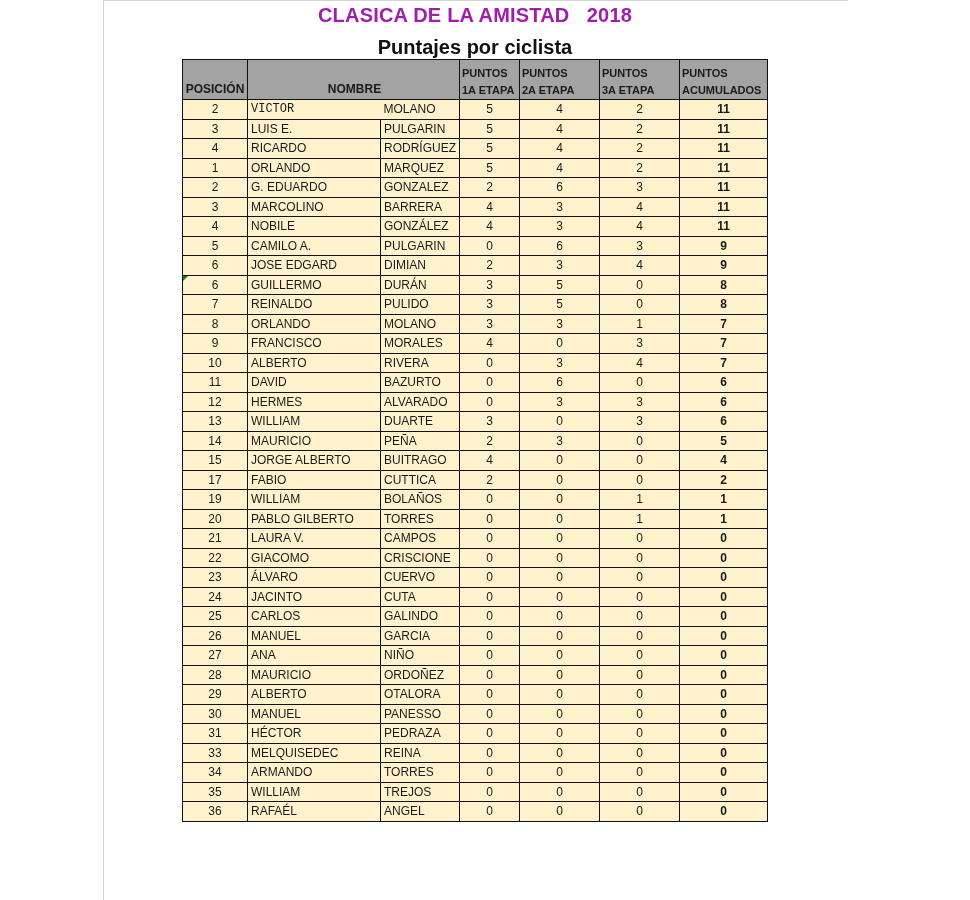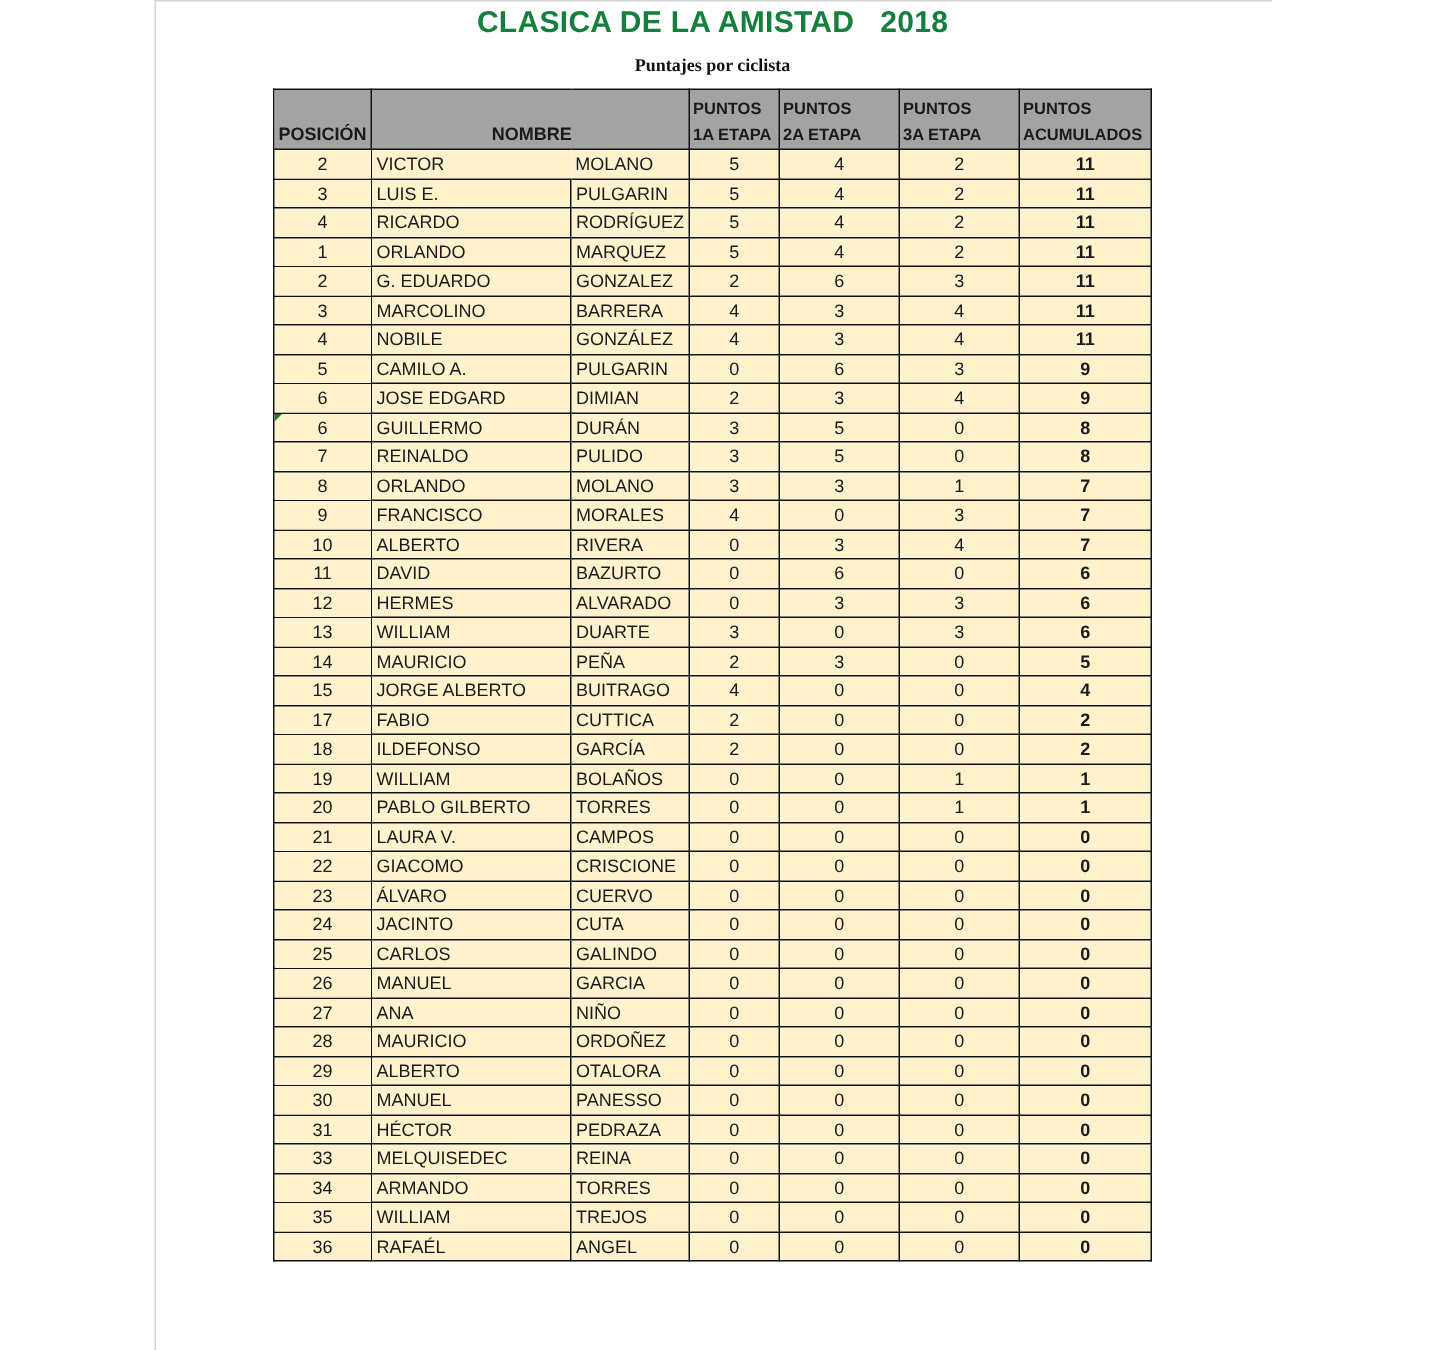--- a/index.html
+++ b/index.html
@@ -1,37 +1,37 @@
 <!DOCTYPE html>
 <html><head>
 <meta charset="utf-8">
 <style>
   html, body { margin:0; padding:0; background:#ffffff; }
   body { width:970px; height:900px; position:relative; overflow:hidden;
          font-family:"Liberation Sans", "DejaVu Sans", sans-serif; }
   .page-frame { position:absolute; left:103px; top:0; width:745px; height:900px;
                 border-left:1px solid #d4d4d4; border-top:1px solid #d4d4d4; box-sizing:border-box; }
   .title { position:absolute; left:182px; width:586px; top:4px; text-align:center;
-           font-size:20px; font-weight:bold; color:#15803d; letter-spacing:0.2px; white-space:pre; }
+           font-size:20px; font-weight:bold; color:#a21caf; letter-spacing:0.2px; white-space:pre; }
   .subtitle { position:absolute; left:182px; width:586px; top:36px; text-align:center;
-              font-size:12px; font-weight:bold; color:#111;font-family:Liberation Serif, serif; }
+              font-size:20px; font-weight:bold; color:#111; }
   table.scores { position:absolute; left:182px; top:59px; border-collapse:collapse;
                  table-layout:fixed; font-size:12px; color:#1a1a1a; }
   table.scores th, table.scores td { border:1.5px solid #111; padding:0; overflow:hidden; white-space:nowrap; }
   table.scores th { background:#a3a3a3; font-weight:bold; font-size:11px; height:38px;
                     vertical-align:bottom; text-align:left; padding-left:2px; line-height:17px; }
   table.scores th.pos { font-size:12px; text-align:center; padding:0; padding-bottom:1px; }
   table.scores th.nombre { text-align:center; font-size:12px; padding-bottom:1px; }
   table.scores td { background:#fff2cc; height:18.5px; line-height:18px; }
   td.c-pos { text-align:center; position:relative; }
   td.c-first { padding-left:3px !important; }
   td.c-last { padding-left:3px !important; }
   td.c-num { text-align:center; }
   td.c-total { text-align:center; font-weight:bold; }
-  td.no-right { border-right:none !important; }
+  td.no-right { border-right:none !important;font-family:Liberation Mono, monospace; }
   td.no-left { border-left:none !important; }
   .tri { position:absolute; left:0; top:0; width:0; height:0;
          border-top:5px solid #1f7a1f; border-right:5px solid transparent; }
 </style>
 </head>
 <body>
 
 <div class="page-frame"></div>
 
 <div class="title">CLASICA DE LA AMISTAD   2018</div>
@@ -232,29 +232,20 @@
       <tr>
         <td class="c-pos"><span>17</span></td>
         <td class="c-first"><span>FABIO</span></td>
         <td class="c-last"><span>CUTTICA</span></td>
         <td class="c-num"><span>2</span></td>
         <td class="c-num"><span>0</span></td>
         <td class="c-num"><span>0</span></td>
         <td class="c-total"><span>2</span></td>
       </tr>
       <tr>
-        <td class="c-pos"><span>18</span></td>
-        <td class="c-first"><span>ILDEFONSO</span></td>
-        <td class="c-last"><span>GARCÍA</span></td>
-        <td class="c-num"><span>2</span></td>
-        <td class="c-num"><span>0</span></td>
-        <td class="c-num"><span>0</span></td>
-        <td class="c-total"><span>2</span></td>
-      </tr>
-      <tr>
         <td class="c-pos"><span>19</span></td>
         <td class="c-first"><span>WILLIAM</span></td>
         <td class="c-last"><span>BOLAÑOS</span></td>
         <td class="c-num"><span>0</span></td>
         <td class="c-num"><span>0</span></td>
         <td class="c-num"><span>1</span></td>
         <td class="c-total"><span>1</span></td>
       </tr>
       <tr>
         <td class="c-pos"><span>20</span></td>

